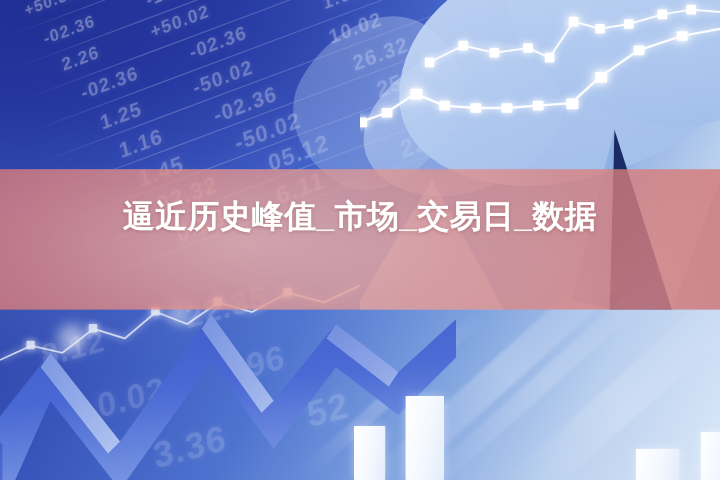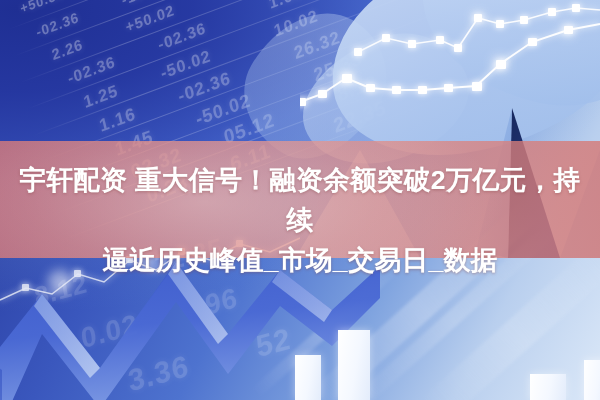--- a/index.html
+++ b/index.html
@@ -255,17 +255,16 @@
 
   <div class="bar" style="left:295px;top:355px;width:26px;height:45px;"></div>
   <div class="bar" style="left:338px;top:330px;width:32px;height:70px;"></div>
   <div class="bar" style="left:530px;top:374px;width:36px;height:26px;"></div>
   <div class="bar" style="left:584px;top:360px;width:26px;height:40px;"></div>
 
   <div class="band"></div>
   <div class="band-glow"></div>
 
   <div class="title">
-    <span class="l1">宇轩配资 重大信号！融资余额突破2万亿元，持续</span>
     <span class="l2">逼近历史峰值_市场_交易日_数据</span>
   </div>
 
 </div>
 
 </body></html>

